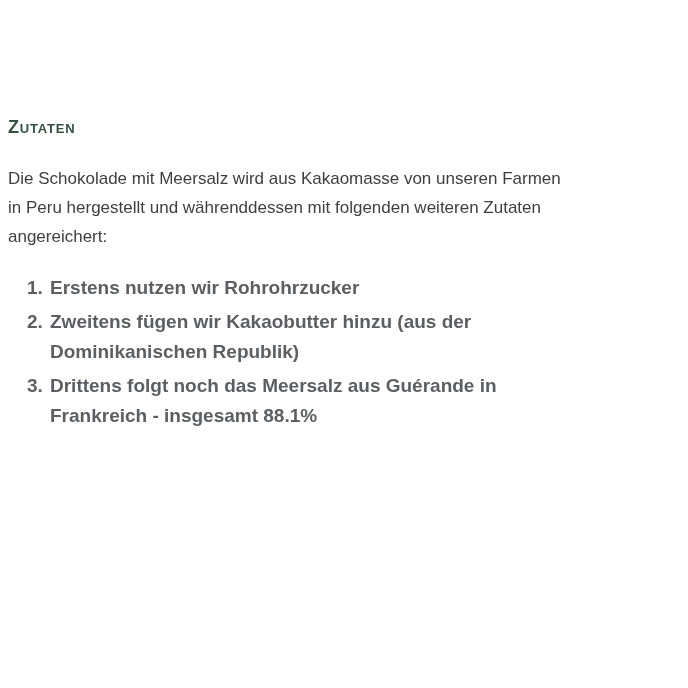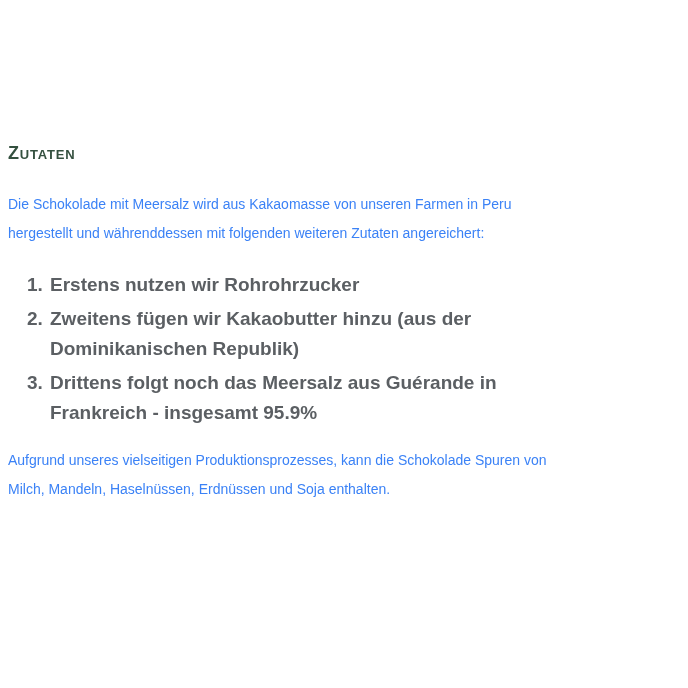--- a/index.html
+++ b/index.html
@@ -11,37 +11,36 @@
     width: 688px;
     height: 688px;
     overflow: hidden;
     font-family: "Liberation Sans", sans-serif;
     -webkit-font-smoothing: antialiased;
   }
   .content {
     box-sizing: border-box;
     padding: 116px 8px 0 8px;
     width: 586px;
-    margin-top: 26px;
   }
   .section-heading {
     margin: 0 0 26px 0;
     font-size: 18px;
     line-height: 22px;
     font-weight: 600;
     font-variant: small-caps;
     letter-spacing: 0.8px;
     color: #34503f;
   }
   .body-text {
     max-width: 630px;
-    font-size: 14px;
+    font-size: 17px;
     line-height: 29px;
     font-weight: 300;
-    color: #3b82f6;
+    color: #404040;
     margin: 0 0 22px 0;
   }
   ol.ingredient-list {
     max-width: 630px;
     margin: 0 0 18px 0;
     padding: 0 0 0 40px;
     font-size: 19px;
     line-height: 30px;
     font-weight: 700;
     color: #5b5f63;
@@ -56,19 +55,18 @@
 
 <div class="content">
 
   <h2 class="section-heading">Zutaten</h2>
 
   <p class="body-text">Die Schokolade mit Meersalz wird aus Kakaomasse von unseren Farmen in Peru hergestellt und währenddessen mit folgenden weiteren Zutaten angereichert:</p>
 
   <ol class="ingredient-list">
     <li>Erstens nutzen wir Rohrohrzucker</li>
     <li>Zweitens fügen wir Kakaobutter hinzu (aus der Dominikanischen Republik)</li>
-    <li>Drittens folgt noch das Meersalz aus Guérande in Frankreich - insgesamt 95.9%</li>
+    <li>Drittens folgt noch das Meersalz aus Guérande in Frankreich - insgesamt 88.1%</li>
   </ol>
 
 
-  <p class="body-text">Aufgrund unseres vielseitigen Produktionsprozesses, kann die Schokolade Spuren von Milch, Mandeln, Haselnüssen, Erdnüssen und Soja enthalten.</p>
 
 </div>
 
 </body></html>

